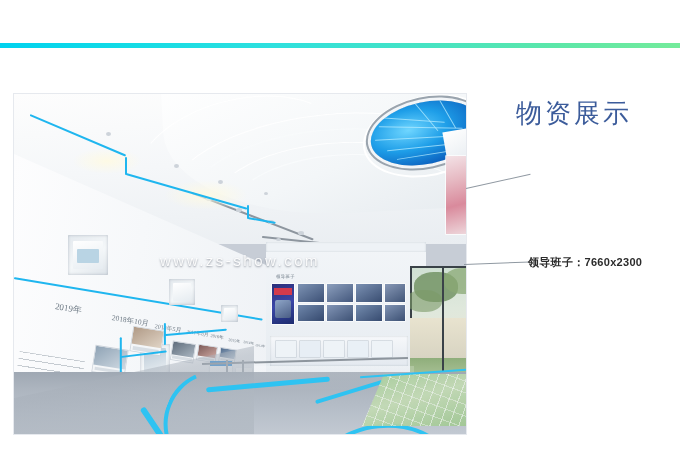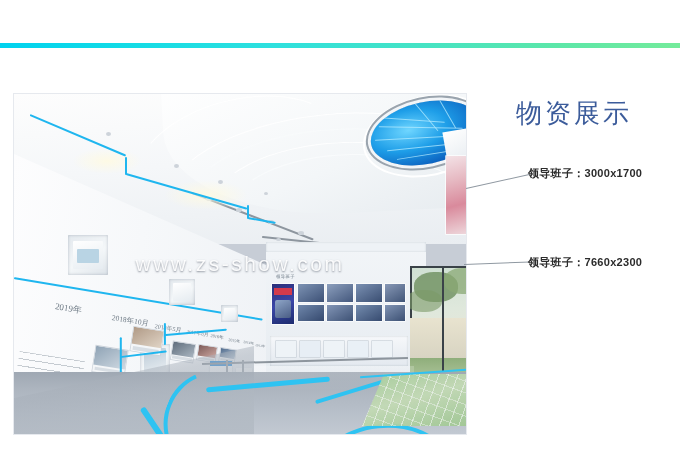--- a/index.html
+++ b/index.html
@@ -208,21 +208,21 @@
     background: linear-gradient(180deg, rgba(255,255,255,.42), rgba(255,255,255,0));
   }
 
   
   #watermark {
     position: absolute;
     left: 0; top: 158px;
     width: 452px;
     text-align: center;
     font-family: "Liberation Sans", "DejaVu Sans", sans-serif;
-    font-size: 21px;
+    font-size: 15px;
     letter-spacing: 2.5px;
     color: rgba(255,255,255,.93);
     text-shadow: 0 1px 2px rgba(60,70,85,.55);
     white-space: nowrap;
   }
 
   
   #title {
     position: absolute;
     left: 516px;
@@ -436,18 +436,17 @@
 
   <div id="watermark">www.zs-show.com</div>
 </div>
 
 <div id="title">物资展示</div>
 
 <div class="leader" id="leader-a"></div>
 <div class="leader" id="leader-b"></div>
 
 <div class="callout" id="callout-a">
-  <div>领导班子：3000x1700</div>
 </div>
 
 <div class="callout" id="callout-b">
   <div>领导班子：7660x2300</div>
 </div>
 
 </body></html>

